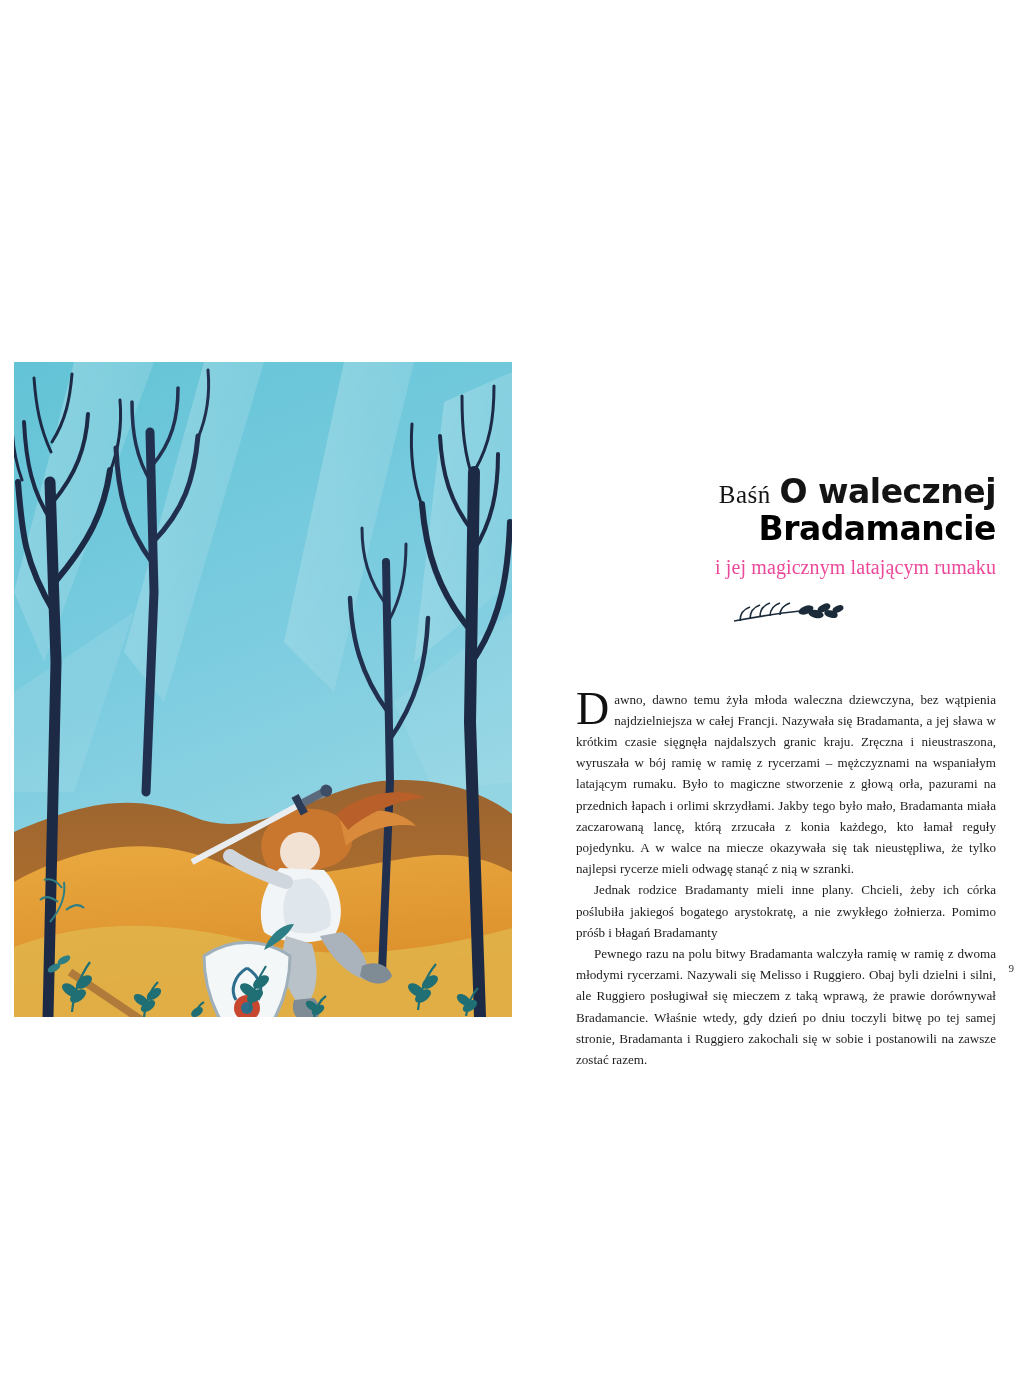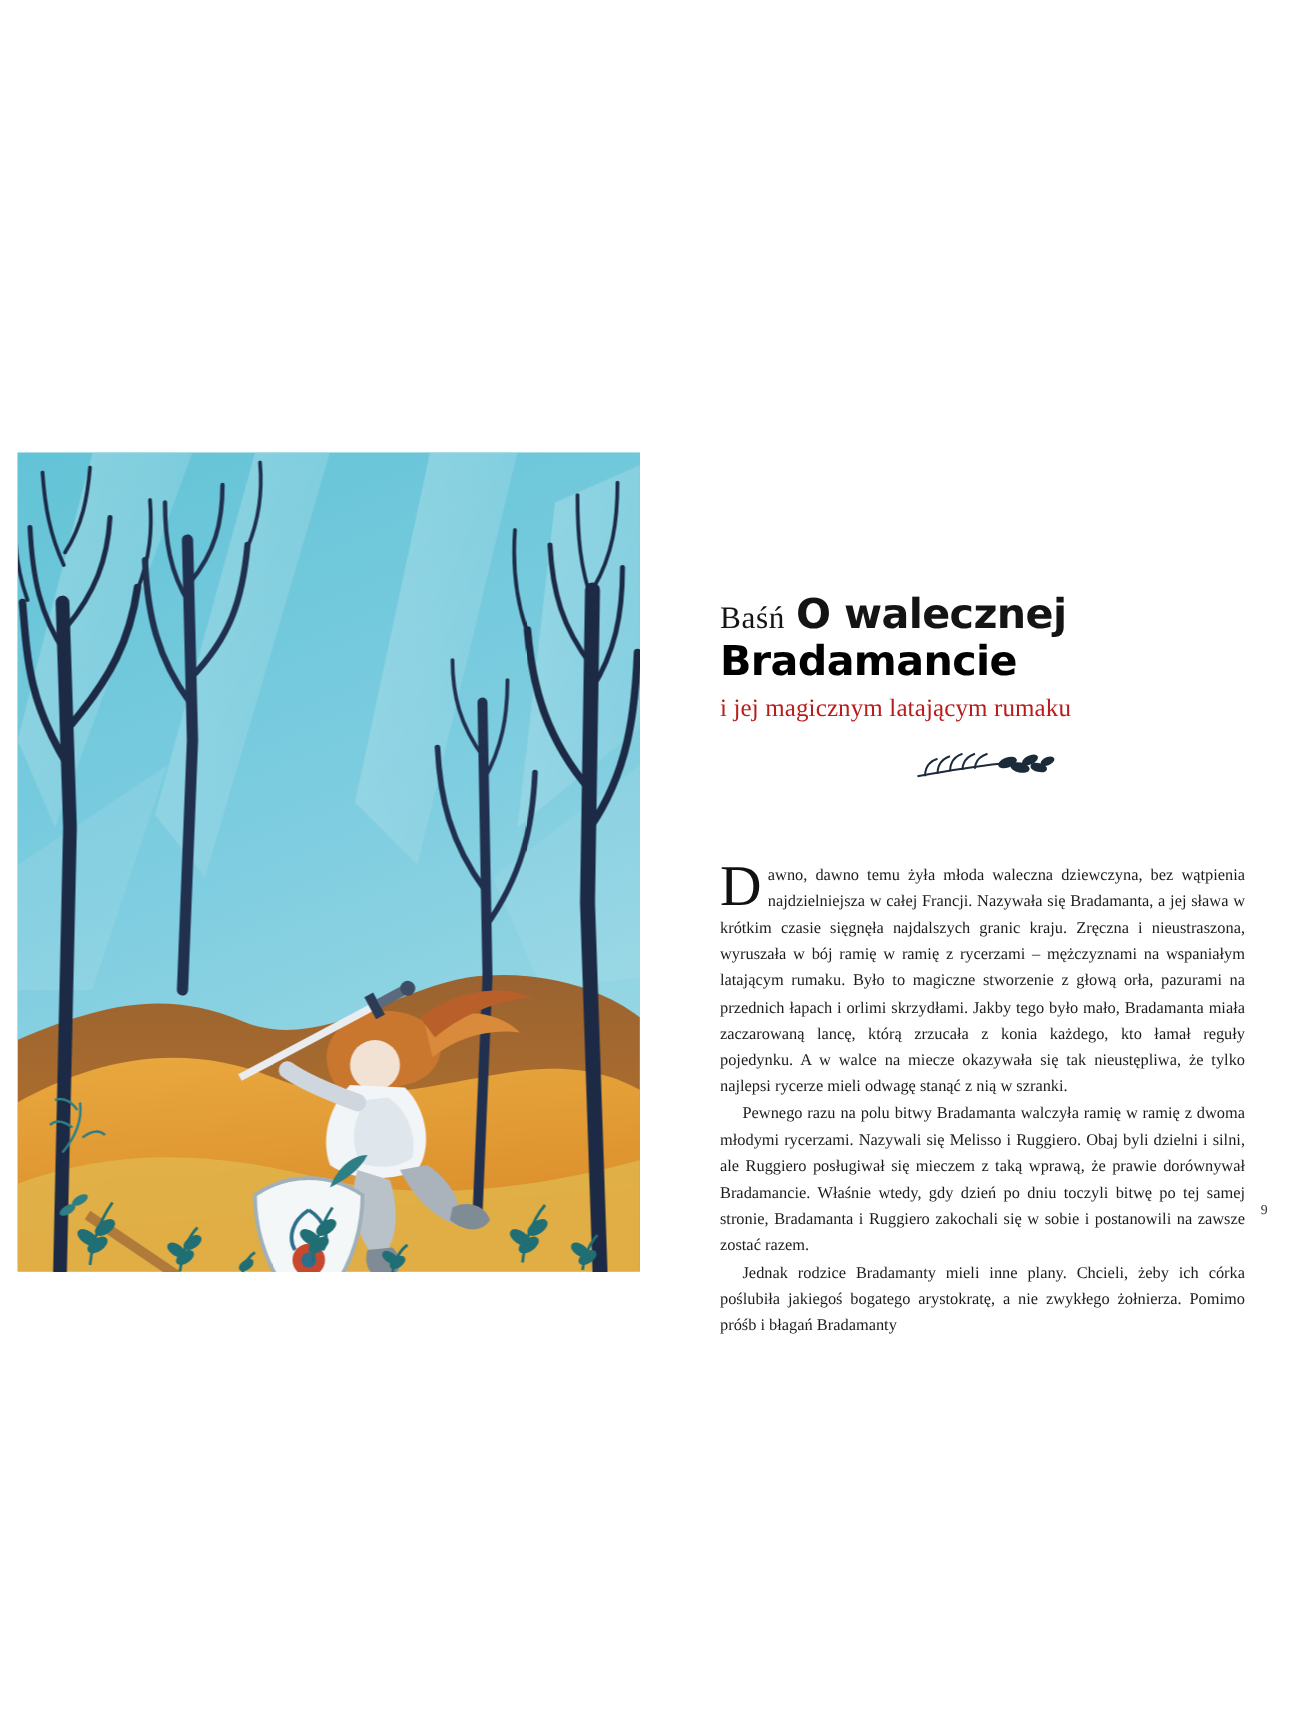--- a/index.html
+++ b/index.html
@@ -30,21 +30,21 @@
   
   .right-page {
     position: absolute;
     left: 576px;
     top: 362px;
     width: 420px;
     height: 655px;
   }
 
   .title-block {
-    text-align: left;
+    text-align: right;
     padding-top: 112px;
   }
   .title-line1 {
     font-size: 34px;
     line-height: 1.05;
     color: #141414;
     letter-spacing: 0.2px;
   }
   .title-line1 .fairy-word {
     font-family: "Liberation Serif", serif;
@@ -62,21 +62,21 @@
     font-family: "DejaVu Sans", sans-serif;
     font-weight: bold;
     font-size: 33px;
     line-height: 1.18;
     color: #000000;
     letter-spacing: -0.5px;
   }
   .subtitle {
     font-family: "Liberation Serif", serif;
     font-size: 20px;
-    color: #b91c1c;
+    color: #ec4899;
     margin-top: 7px;
     letter-spacing: 0.1px;
   }
 
   .ornament {
     text-align: center;
     margin-top: 22px;
     height: 26px;
   }
 
@@ -340,18 +340,18 @@
         <ellipse cx="105" cy="13" rx="6" ry="2.8" transform="rotate(14 105 13)"></ellipse>
         <ellipse cx="112" cy="8" rx="5" ry="2.4" transform="rotate(-24 112 8)"></ellipse>
       </g>
     </svg>
   </div>
 
   <div class="body-text">
     <p>
       <span class="dropcap">D</span><span>awno, dawno temu żyła młoda waleczna dziewczyna, bez wątpienia najdzielniejsza w całej Francji. Nazywała się Bradamanta, a jej sława w krótkim czasie sięgnęła najdalszych granic kraju. Zręczna i nieustraszona, wyruszała w bój ramię w ramię z rycerzami – mężczyznami na wspaniałym latającym rumaku. Było to magiczne stworzenie z głową orła, pazurami na przednich łapach i orlimi skrzydłami. Jakby tego było mało, Bradamanta miała zaczarowaną lancę, którą zrzucała z konia każdego, kto łamał reguły pojedynku. A w walce na miecze okazywała się tak nieustępliwa, że tylko najlepsi rycerze mieli odwagę stanąć z nią w szranki.</span>
     </p>
+    <p>Jednak rodzice Bradamanty mieli inne plany. Chcieli, żeby ich córka poślubiła jakiegoś bogatego arystokratę, a nie zwykłego żołnierza. Pomimo próśb i błagań Bradamanty</p>
     <p>Pewnego razu na polu bitwy Bradamanta walczyła ramię w ramię z dwoma młodymi rycerzami. Nazywali się Melisso i Ruggiero. Obaj byli dzielni i silni, ale Ruggiero posługiwał się mieczem z taką wprawą, że prawie dorównywał Bradamancie. Właśnie wtedy, gdy dzień po dniu toczyli bitwę po tej samej stronie, Bradamanta i Ruggiero zakochali się w sobie i postanowili na zawsze zostać razem.</p>
-    <p>Jednak rodzice Bradamanty mieli inne plany. Chcieli, żeby ich córka poślubiła jakiegoś bogatego arystokratę, a nie zwykłego żołnierza. Pomimo próśb i błagań Bradamanty</p>
   </div>
 
   <div class="folio">9</div>
 </div>
 
 </body></html>

